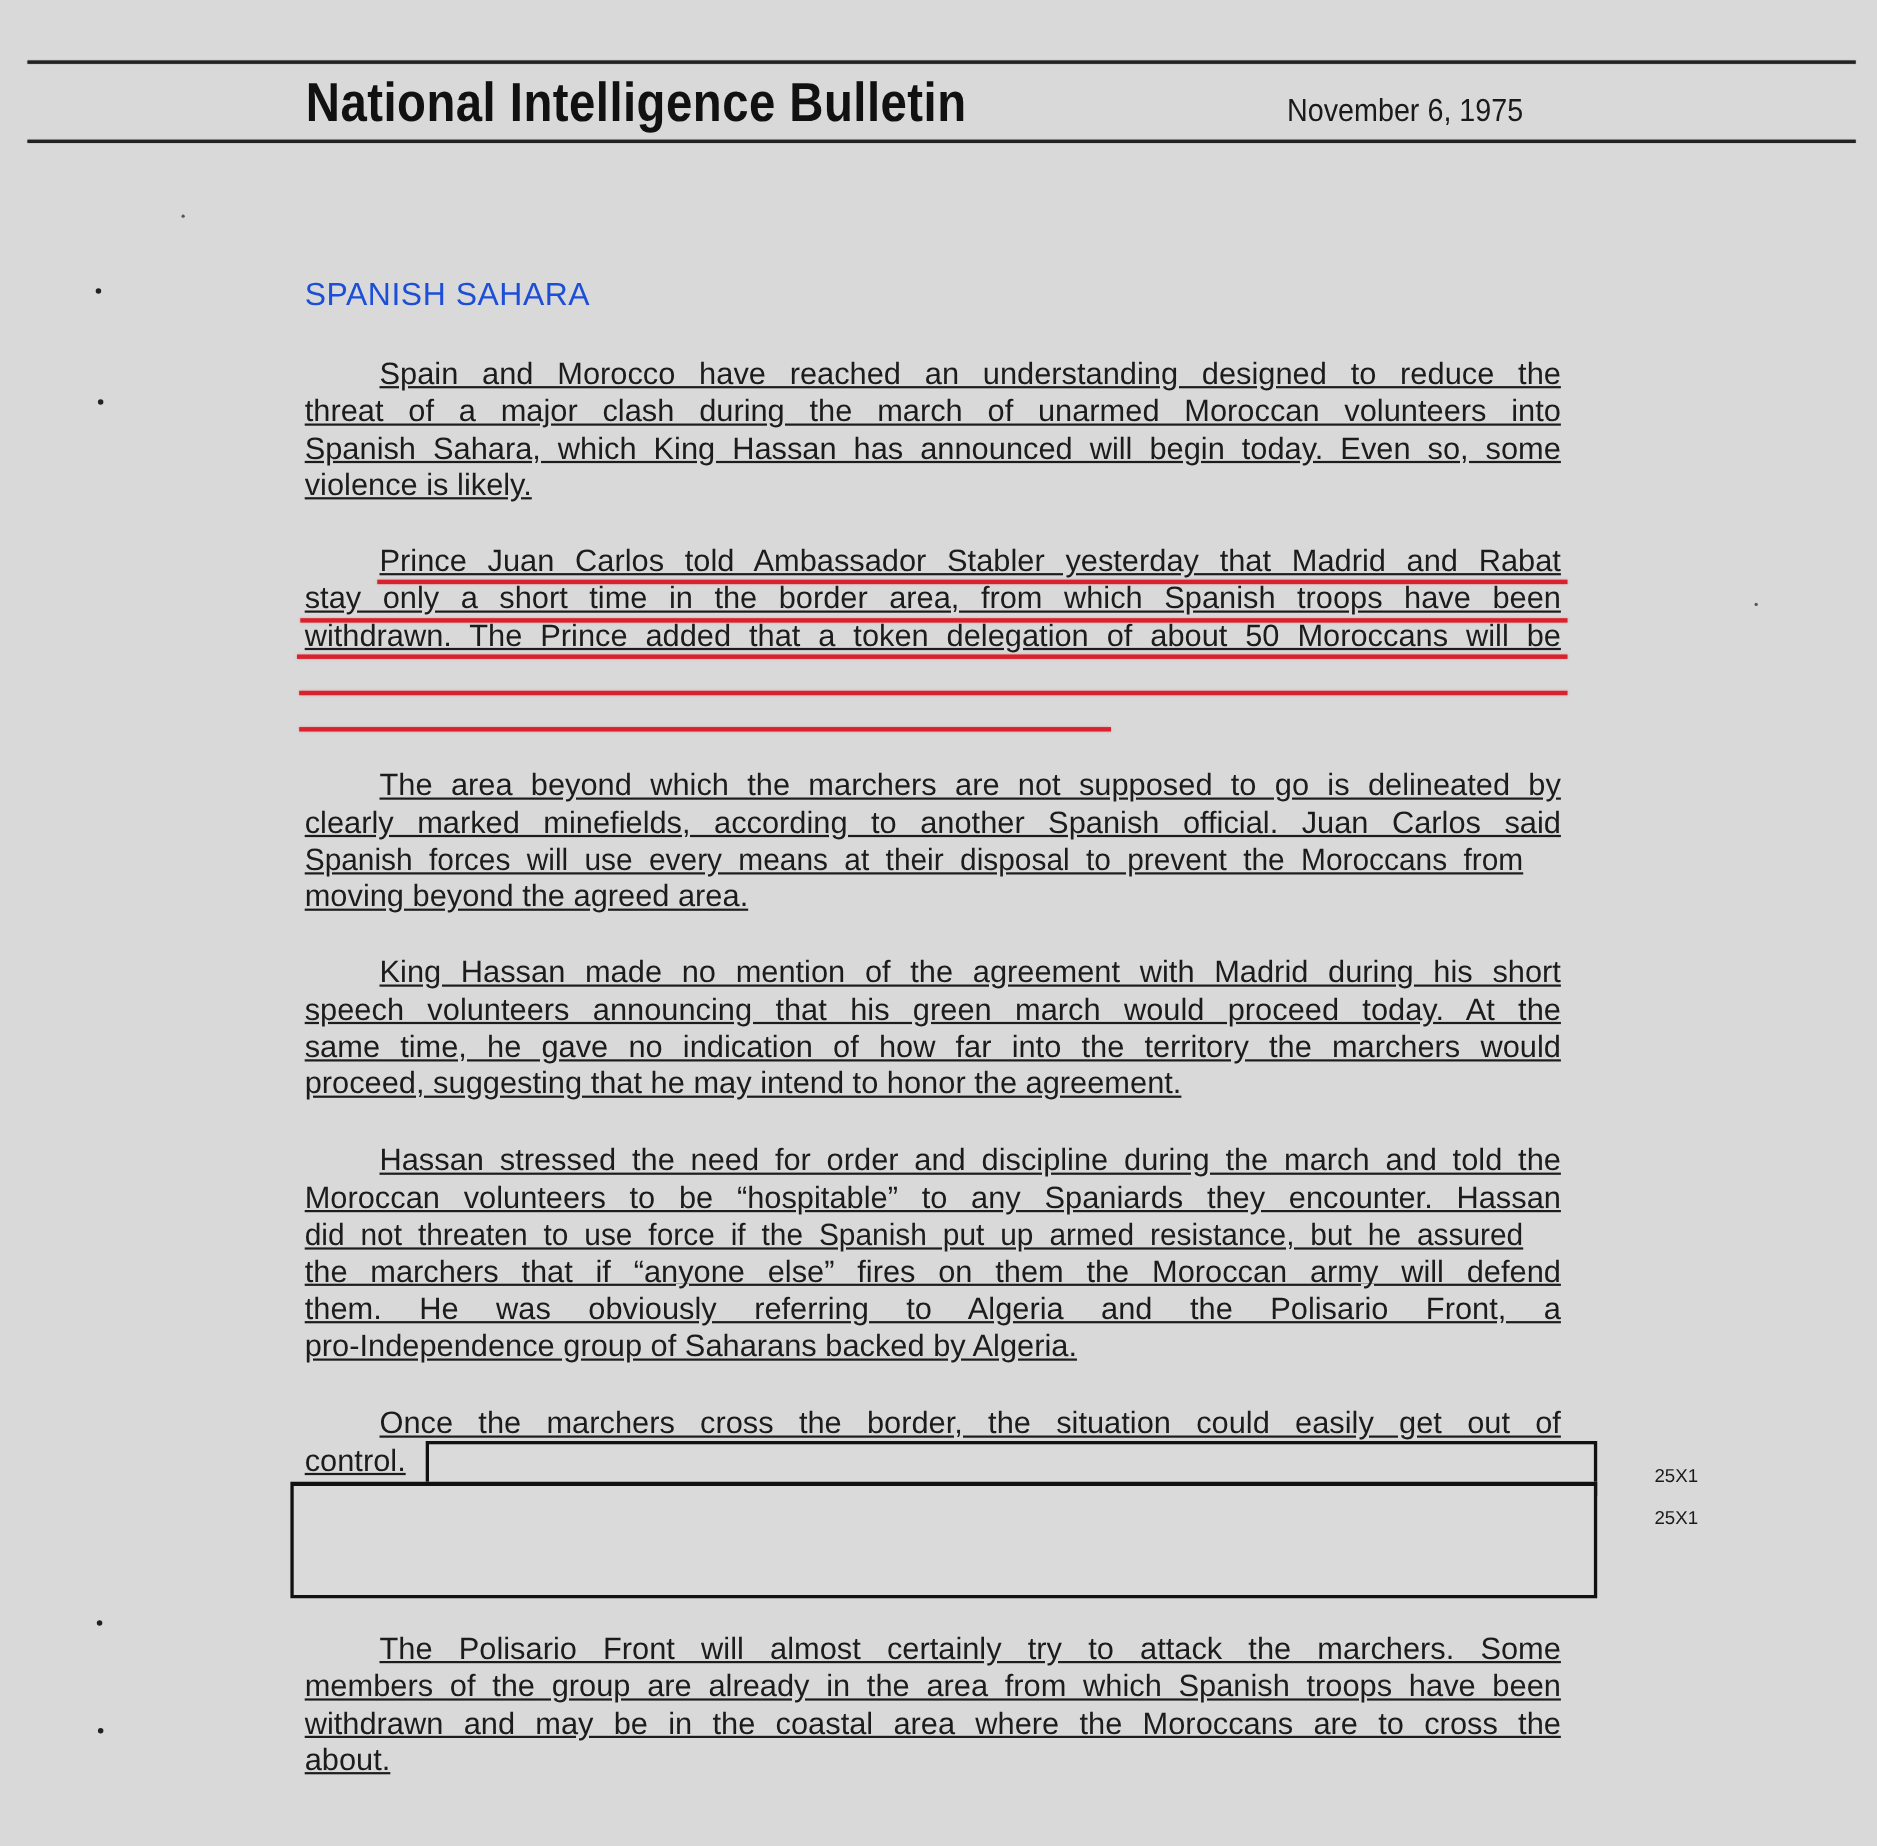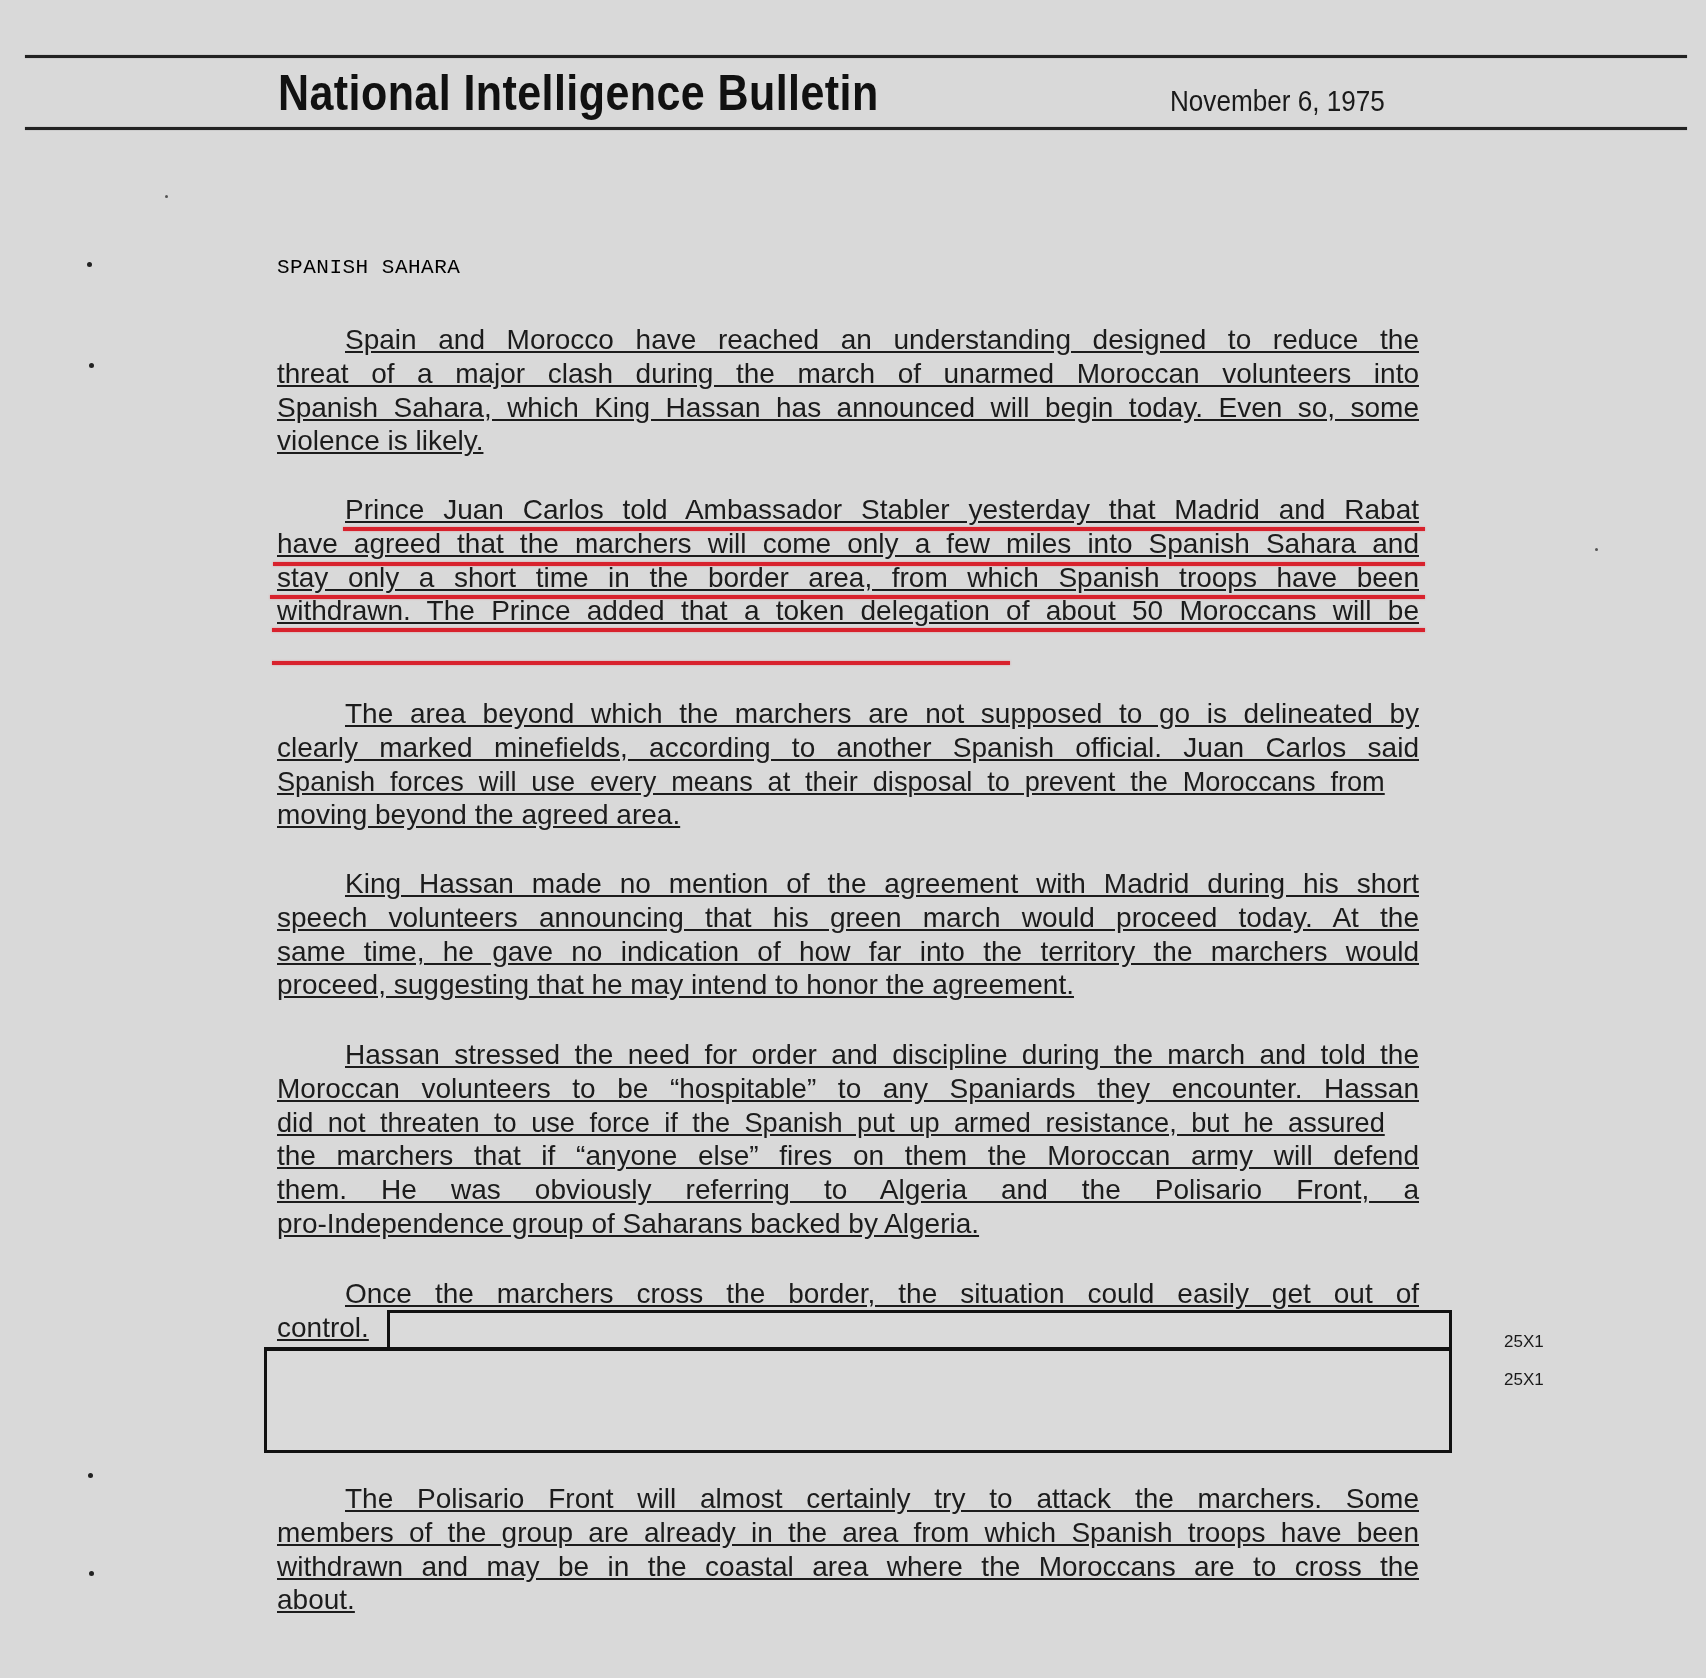--- a/index.html
+++ b/index.html
@@ -24,22 +24,22 @@
     white-space: nowrap; color: #111;
   }
   .masthead-date {
     position: absolute; left: 1170px; top: 83px;
     font-size: 29px; line-height: 36px; white-space: nowrap;
     transform: scaleX(0.9); transform-origin: left top;
     color: #1a1a1a;
   }
   .section-heading {
     position: absolute; left: 277px; top: 250px;
-    font-size: 21px; line-height: 36px; white-space: nowrap;
-    letter-spacing: 0.5px; color: #000000; font-family: Liberation Mono, monospace;
+    font-size: 29px; line-height: 36px; white-space: nowrap;
+    letter-spacing: 0.5px; color: #1d4ed8;
   }
   .para {
     position: absolute; left: 277px; width: 1142px;
     font-size: 28px; line-height: 33.8px; text-decoration: underline;
   }
   .line {
     display: block; height: 33.8px; white-space: nowrap;
     text-align: justify; text-align-last: justify;
     overflow: visible;
   }
@@ -83,21 +83,20 @@
 
 <div class="para" style="top:323px;">
   <span class="line first">Spain and Morocco have reached an understanding designed to reduce the</span>
   <span class="line">threat of a major clash during the march of unarmed Moroccan volunteers into</span>
   <span class="line">Spanish Sahara, which King Hassan has announced will begin today. Even so, some</span>
   <span class="line last">violence is likely.</span>
 </div>
 
 <div class="para" style="top:493px;">
   <span class="line first">Prince Juan Carlos told Ambassador Stabler yesterday that Madrid and Rabat</span>
-  <span class="line">have agreed that the marchers will come only a few miles into Spanish Sahara and</span>
   <span class="line">stay only a short time in the border area, from which Spanish troops have been</span>
   <span class="line">withdrawn. The Prince added that a token delegation of about 50 Moroccans will be</span>
 </div>
 <div class="underline" style="left:343px;top:527px;width:1082px;"></div>
 <div class="underline" style="left:273px;top:562px;width:1152px;"></div>
 <div class="underline" style="left:270px;top:595px;width:1155px;"></div>
 <div class="underline" style="left:272px;top:628px;width:1153px;"></div>
 <div class="underline" style="left:272px;top:661px;width:738px;"></div>
 
 <div class="para" style="top:697px;">

